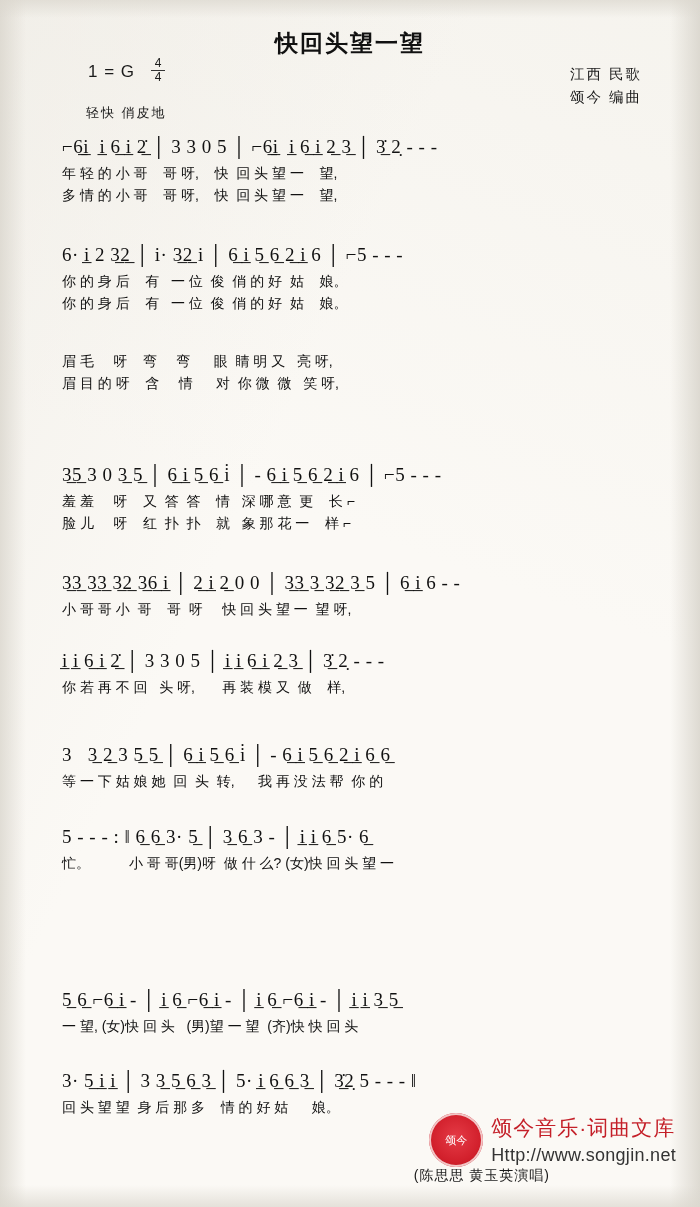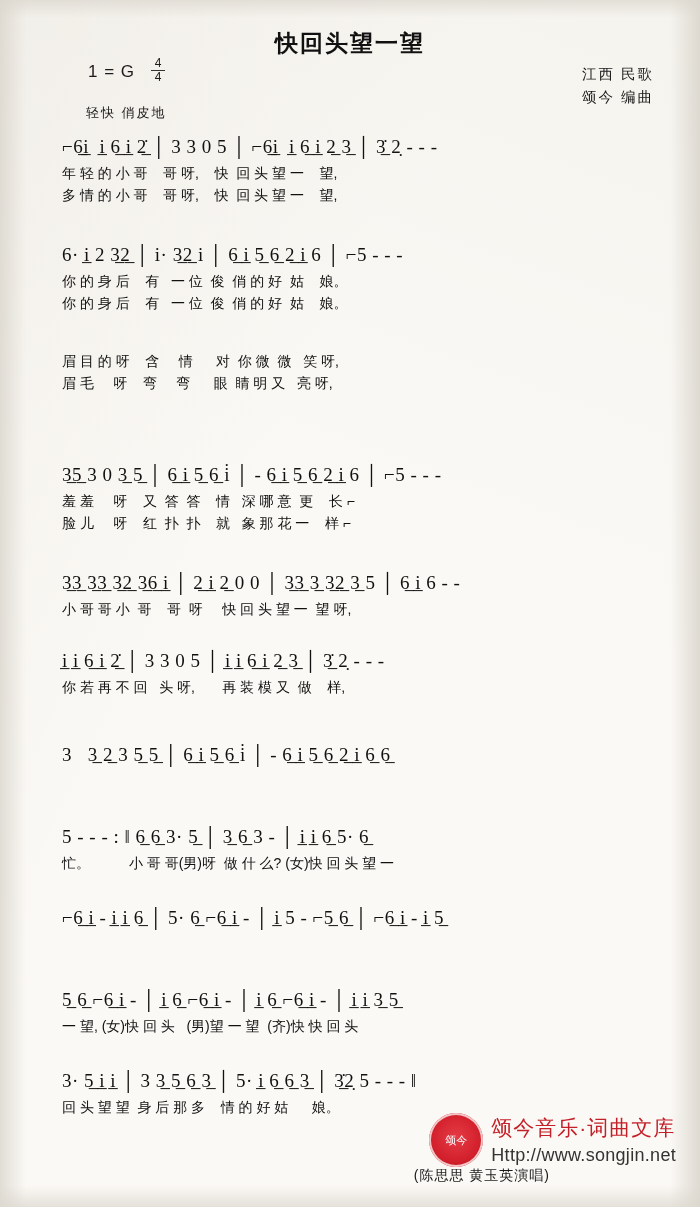--- a/index.html
+++ b/index.html
@@ -66,21 +66,21 @@
   .meter .num { display: block; }
   .meter .bar { display: block; width: 14px; height: 1px; background: #333; margin: 1px auto; }
   .tempo {
     position: absolute;
     top: 104px; left: 86px;
     font-size: 13px;
     letter-spacing: 2px;
   }
   .credit {
     position: absolute;
-    right: 46px; top: 63px;
+    right: 58px; top: 63px;
     font-size: 14.5px;
     line-height: 23px;
     letter-spacing: 2px;
     text-align: center;
   }
 
   .system {
     position: absolute;
     left: 62px;
     width: 600px;
@@ -181,51 +181,51 @@
     <div class="lyric">多 情 的 小 哥    哥 呀,    快  回 头 望 一    望,</div>
   </div>
 
   <div class="system" style="top:240px;">
     <div class="notes">6· i̲ 2 3̲2̲ │ i· 3̲2̲ i │ 6̲ i̲ 5̲ 6̲ 2̲ i̲ 6 │ ⌐5 - - -</div>
     <div class="lyric">你 的 身 后    有   一 位  俊  俏 的 好  姑    娘。</div>
     <div class="lyric">你 的 身 后    有   一 位  俊  俏 的 好  姑    娘。</div>
   </div>
 
   <div class="system" style="top:350px;">
+    <div class="lyric">眉 毛     呀    弯     弯      眼  睛 明 又   亮 呀,</div>
     <div class="lyric">眉 目 的 呀    含     情      对  你 微  微   笑 呀,</div>
-    <div class="lyric">眉 毛     呀    弯     弯      眼  睛 明 又   亮 呀,</div>
   </div>
 
   <div class="system" style="top:460px;">
     <div class="notes">3̲5̲ 3 0 3̲ 5̲ │ 6̲ i̲ 5̲ 6̲ i̇ │ - 6̲ i̲ 5̲ 6̲ 2̲ i̲ 6 │ ⌐5 - - -</div>
     <div class="lyric">羞 羞     呀    又  答  答    情   深 哪 意  更    长 ⌐</div>
     <div class="lyric">脸 儿     呀    红  扑  扑    就   象 那 花 一    样 ⌐</div>
   </div>
 
   <div class="system" style="top:568px;">
     <div class="notes">3̲3̲ 3̲3̲ 3̲2̲ 3̲6̲ i̲ │ 2̲ i̲ 2̲ 0 0 │ 3̲3̲ 3̲ 3̲2̲ 3̲ 5 │ 6̲ i̲ 6 - -</div>
     <div class="lyric">小 哥 哥 小  哥    哥  呀     快 回 头 望 一  望 呀,</div>
   </div>
 
   <div class="system" style="top:646px;">
     <div class="notes">i̲ i̲ 6̲ i̲ 2̲̇ │ 3 3 0 5 │ i̲ i̲ 6̲ i̲ 2̲ 3̲ │ 3̲̇ 2̣ - - -</div>
     <div class="lyric">你 若 再 不 回   头 呀,       再 装 模 又  做    样,</div>
   </div>
 
   <div class="system" style="top:740px;">
     <div class="notes">3   3̲ 2̲ 3 5̲ 5̲ │ 6̲ i̲ 5̲ 6̲ i̇ │ - 6̲ i̲ 5̲ 6̲ 2̲ i̲ 6̲ 6̲</div>
+    <div class="lyric">等 一 下 姑 娘 她  回  头  转,      我 再 没 法 帮  你 的</div>
   </div>
 
   <div class="system" style="top:822px;">
     <div class="notes">5 - - - : ‖ 6̲ 6̲ 3· 5̲ │ 3̲ 6̲ 3 - │ i̲ i̲ 6̲ 5· 6̲</div>
     <div class="lyric">忙。          小 哥 哥(男)呀  做 什 么? (女)快 回 头 望 一</div>
   </div>
 
   <div class="system" style="top:903px;">
-    <div class="notes">⌐6̲ i̲ - i̲ i̲ 6̲ │ 5· 6̲ ⌐6̲ i̲ - │ i̲ 5 - ⌐5̲ 6̲ │ ⌐6̲ i̲ - i̲ 5̲</div>
   </div>
 
   <div class="system" style="top:985px;">
     <div class="notes">5̲ 6̲ ⌐6̲ i̲ - │ i̲ 6̲ ⌐6̲ i̲ - │ i̲ 6̲ ⌐6̲ i̲ - │ i̲ i̲ 3̲ 5̲</div>
     <div class="lyric">一 望, (女)快 回 头   (男)望 一 望  (齐)快 快 回 头</div>
   </div>
 
   <div class="system" style="top:1066px;">
     <div class="notes">3· 5̲ i̲ i̲ │ 3 3̲ 5̲ 6̲ 3̲ │ 5· i̲ 6̲ 6̲ 3̲ │ 3̲̇2̣ 5 - - - ‖</div>
     <div class="lyric">回 头 望 望  身 后 那 多    情 的 好 姑      娘。</div>

